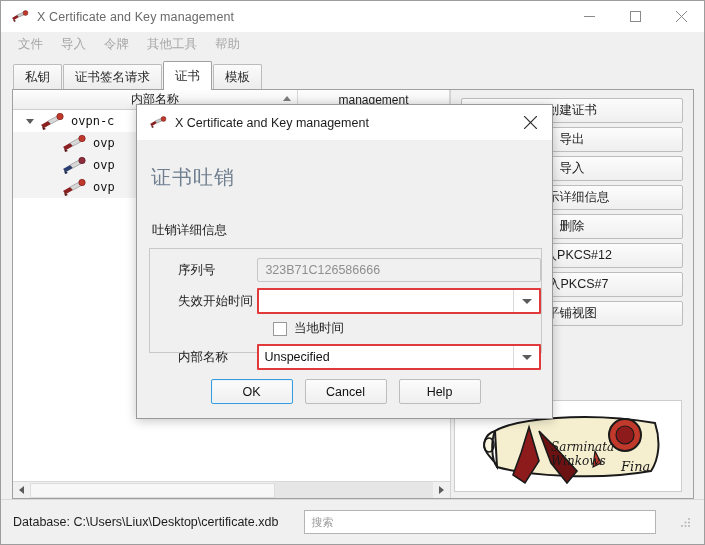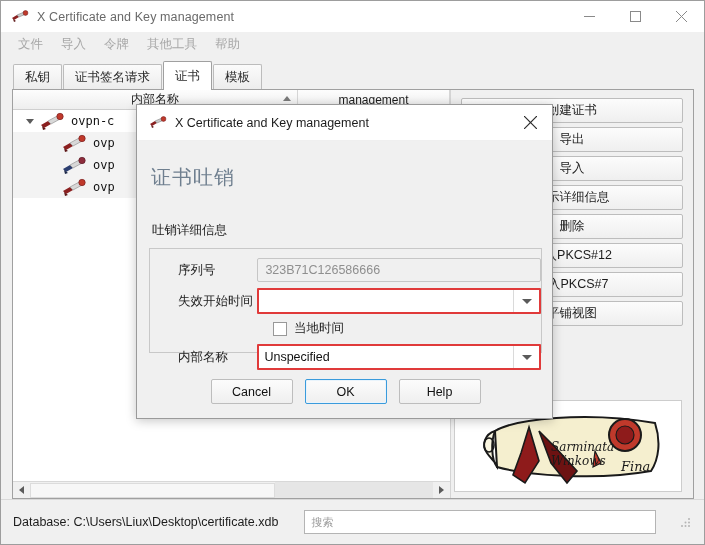--- a/index.html
+++ b/index.html
@@ -509,19 +509,19 @@
         <div class="ctl combo">
           <span>Unspecified</span>
           <span class="combo-arrow">
               <span class="tri-sm"></span>
             </span>
         </div>
       </div>
     </div>
 
     <div id="dlg-buttons">
+      <div class="dlg-btn default">OK</div>
       <div class="dlg-btn">Cancel</div>
-      <div class="dlg-btn default">OK</div>
       <div class="dlg-btn">Help</div>
     </div>
   </div>
 
 </div>
 
 </body></html>

